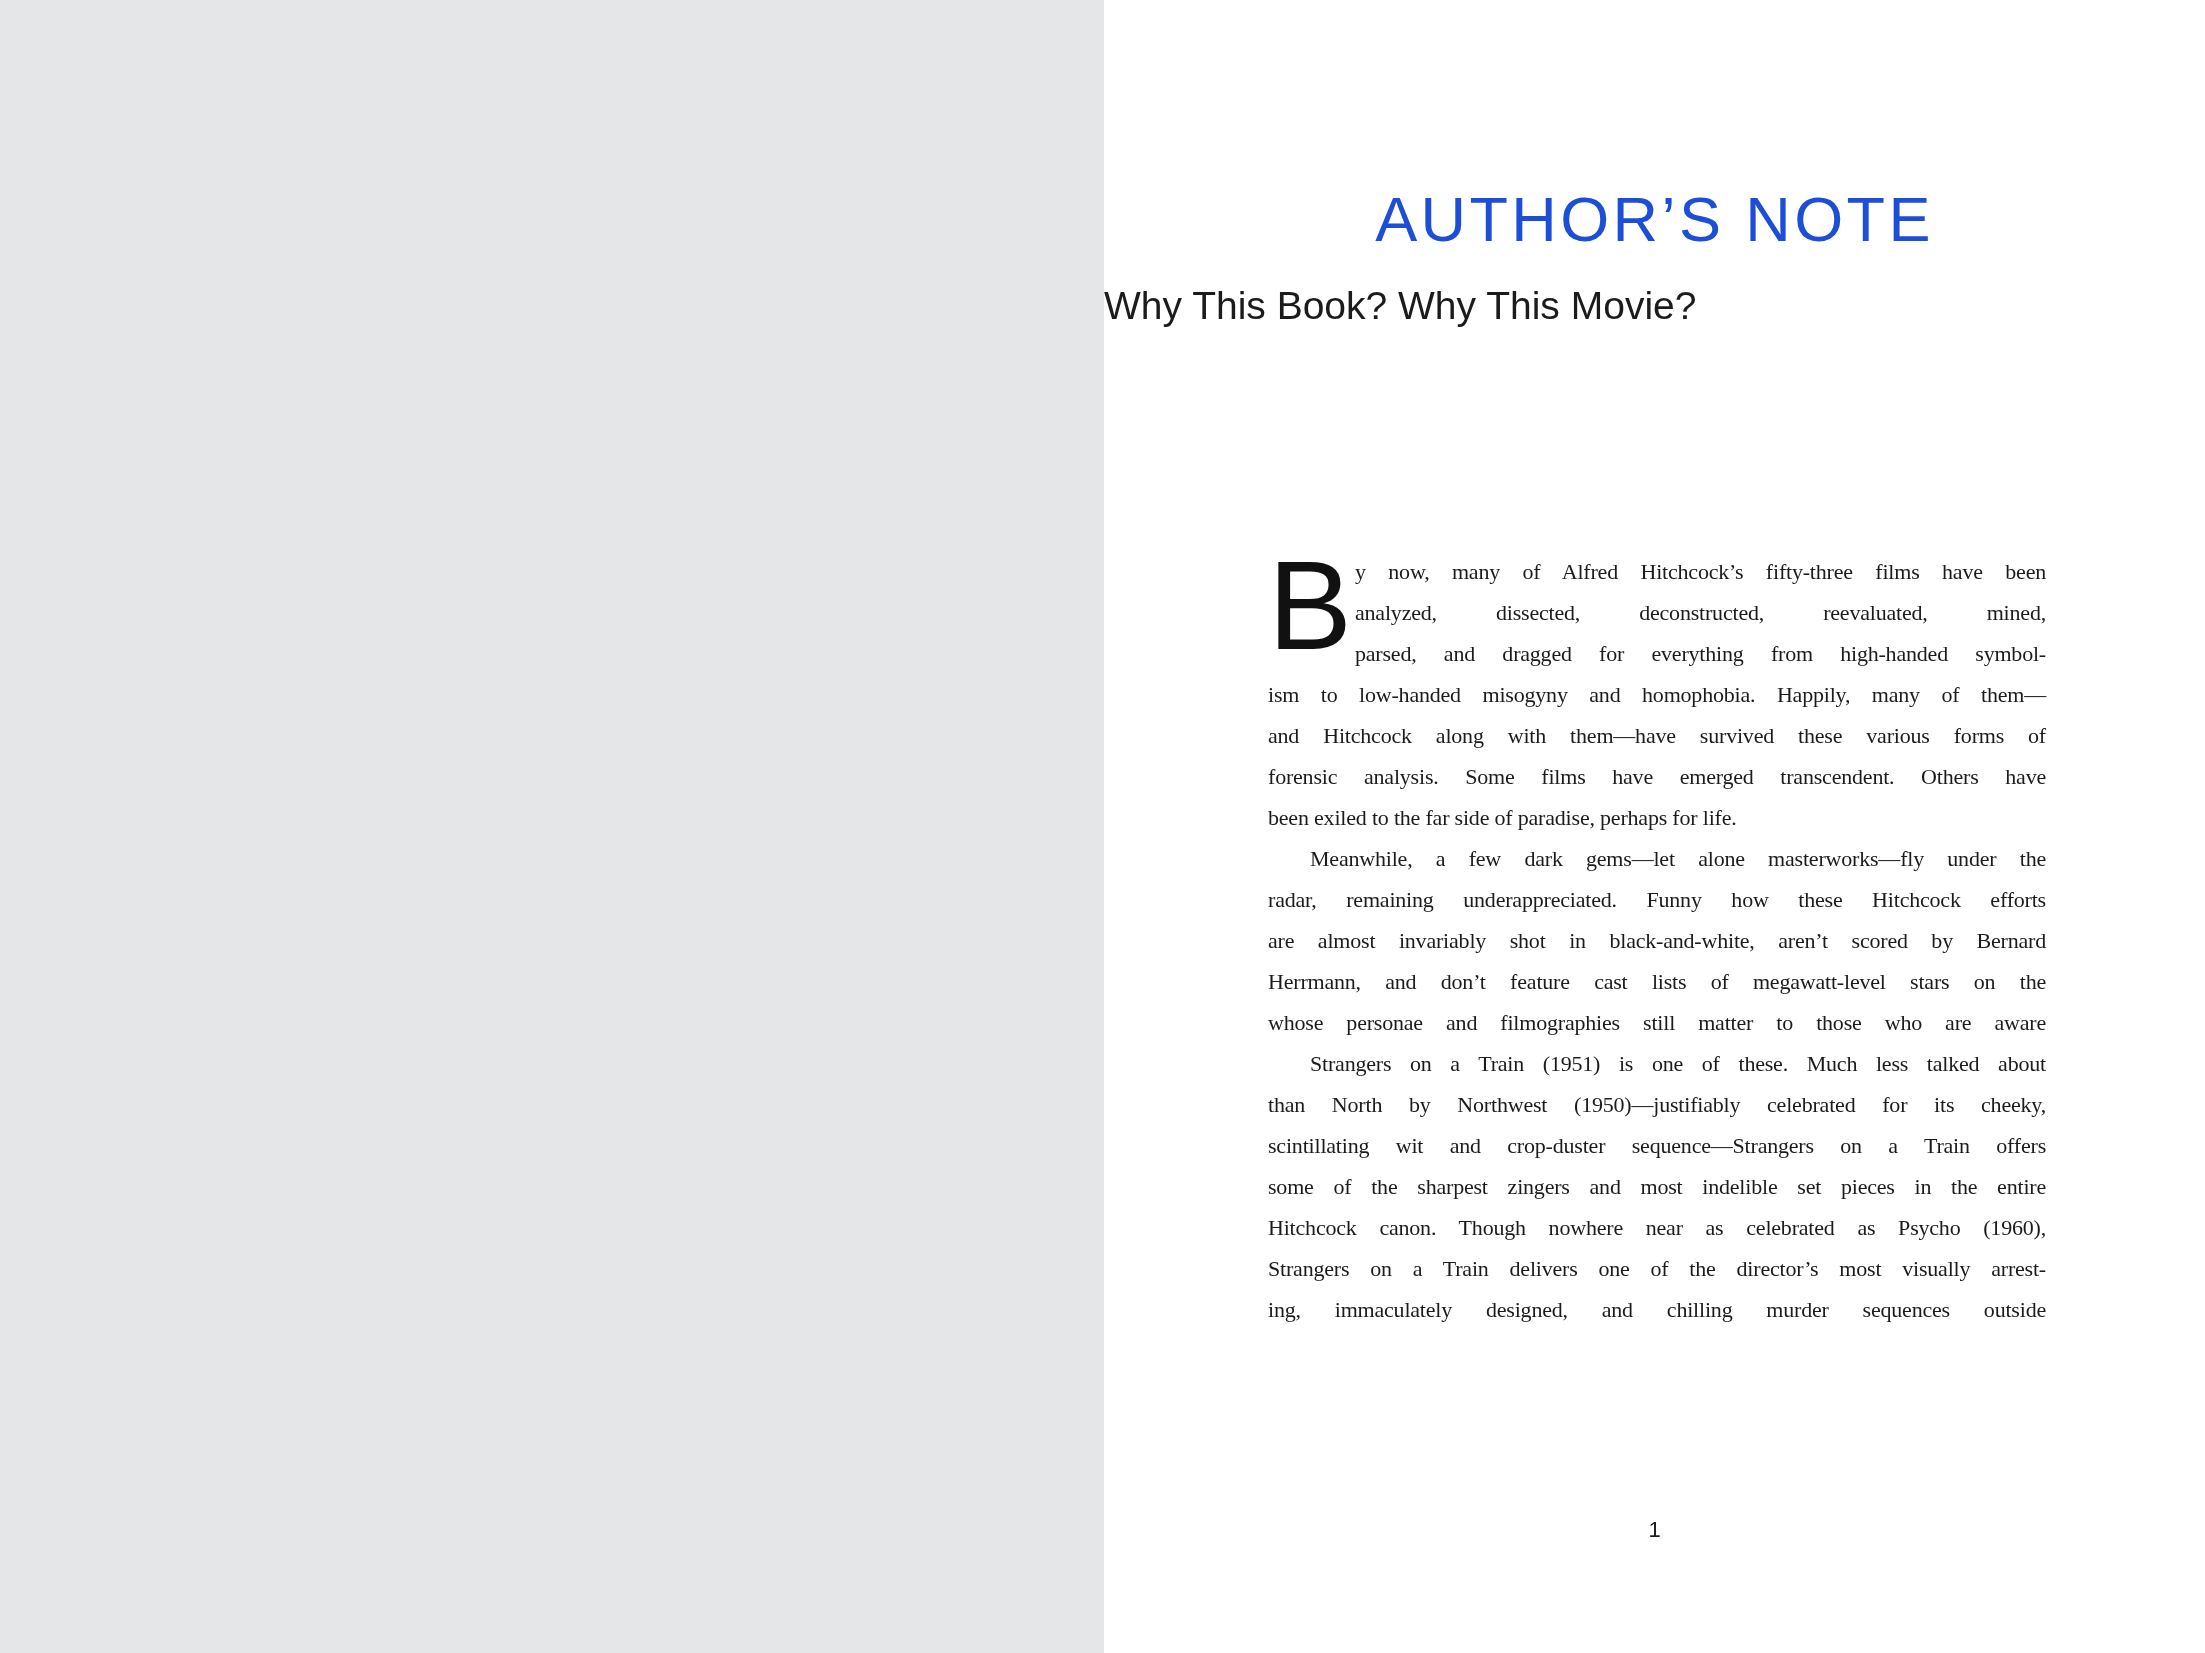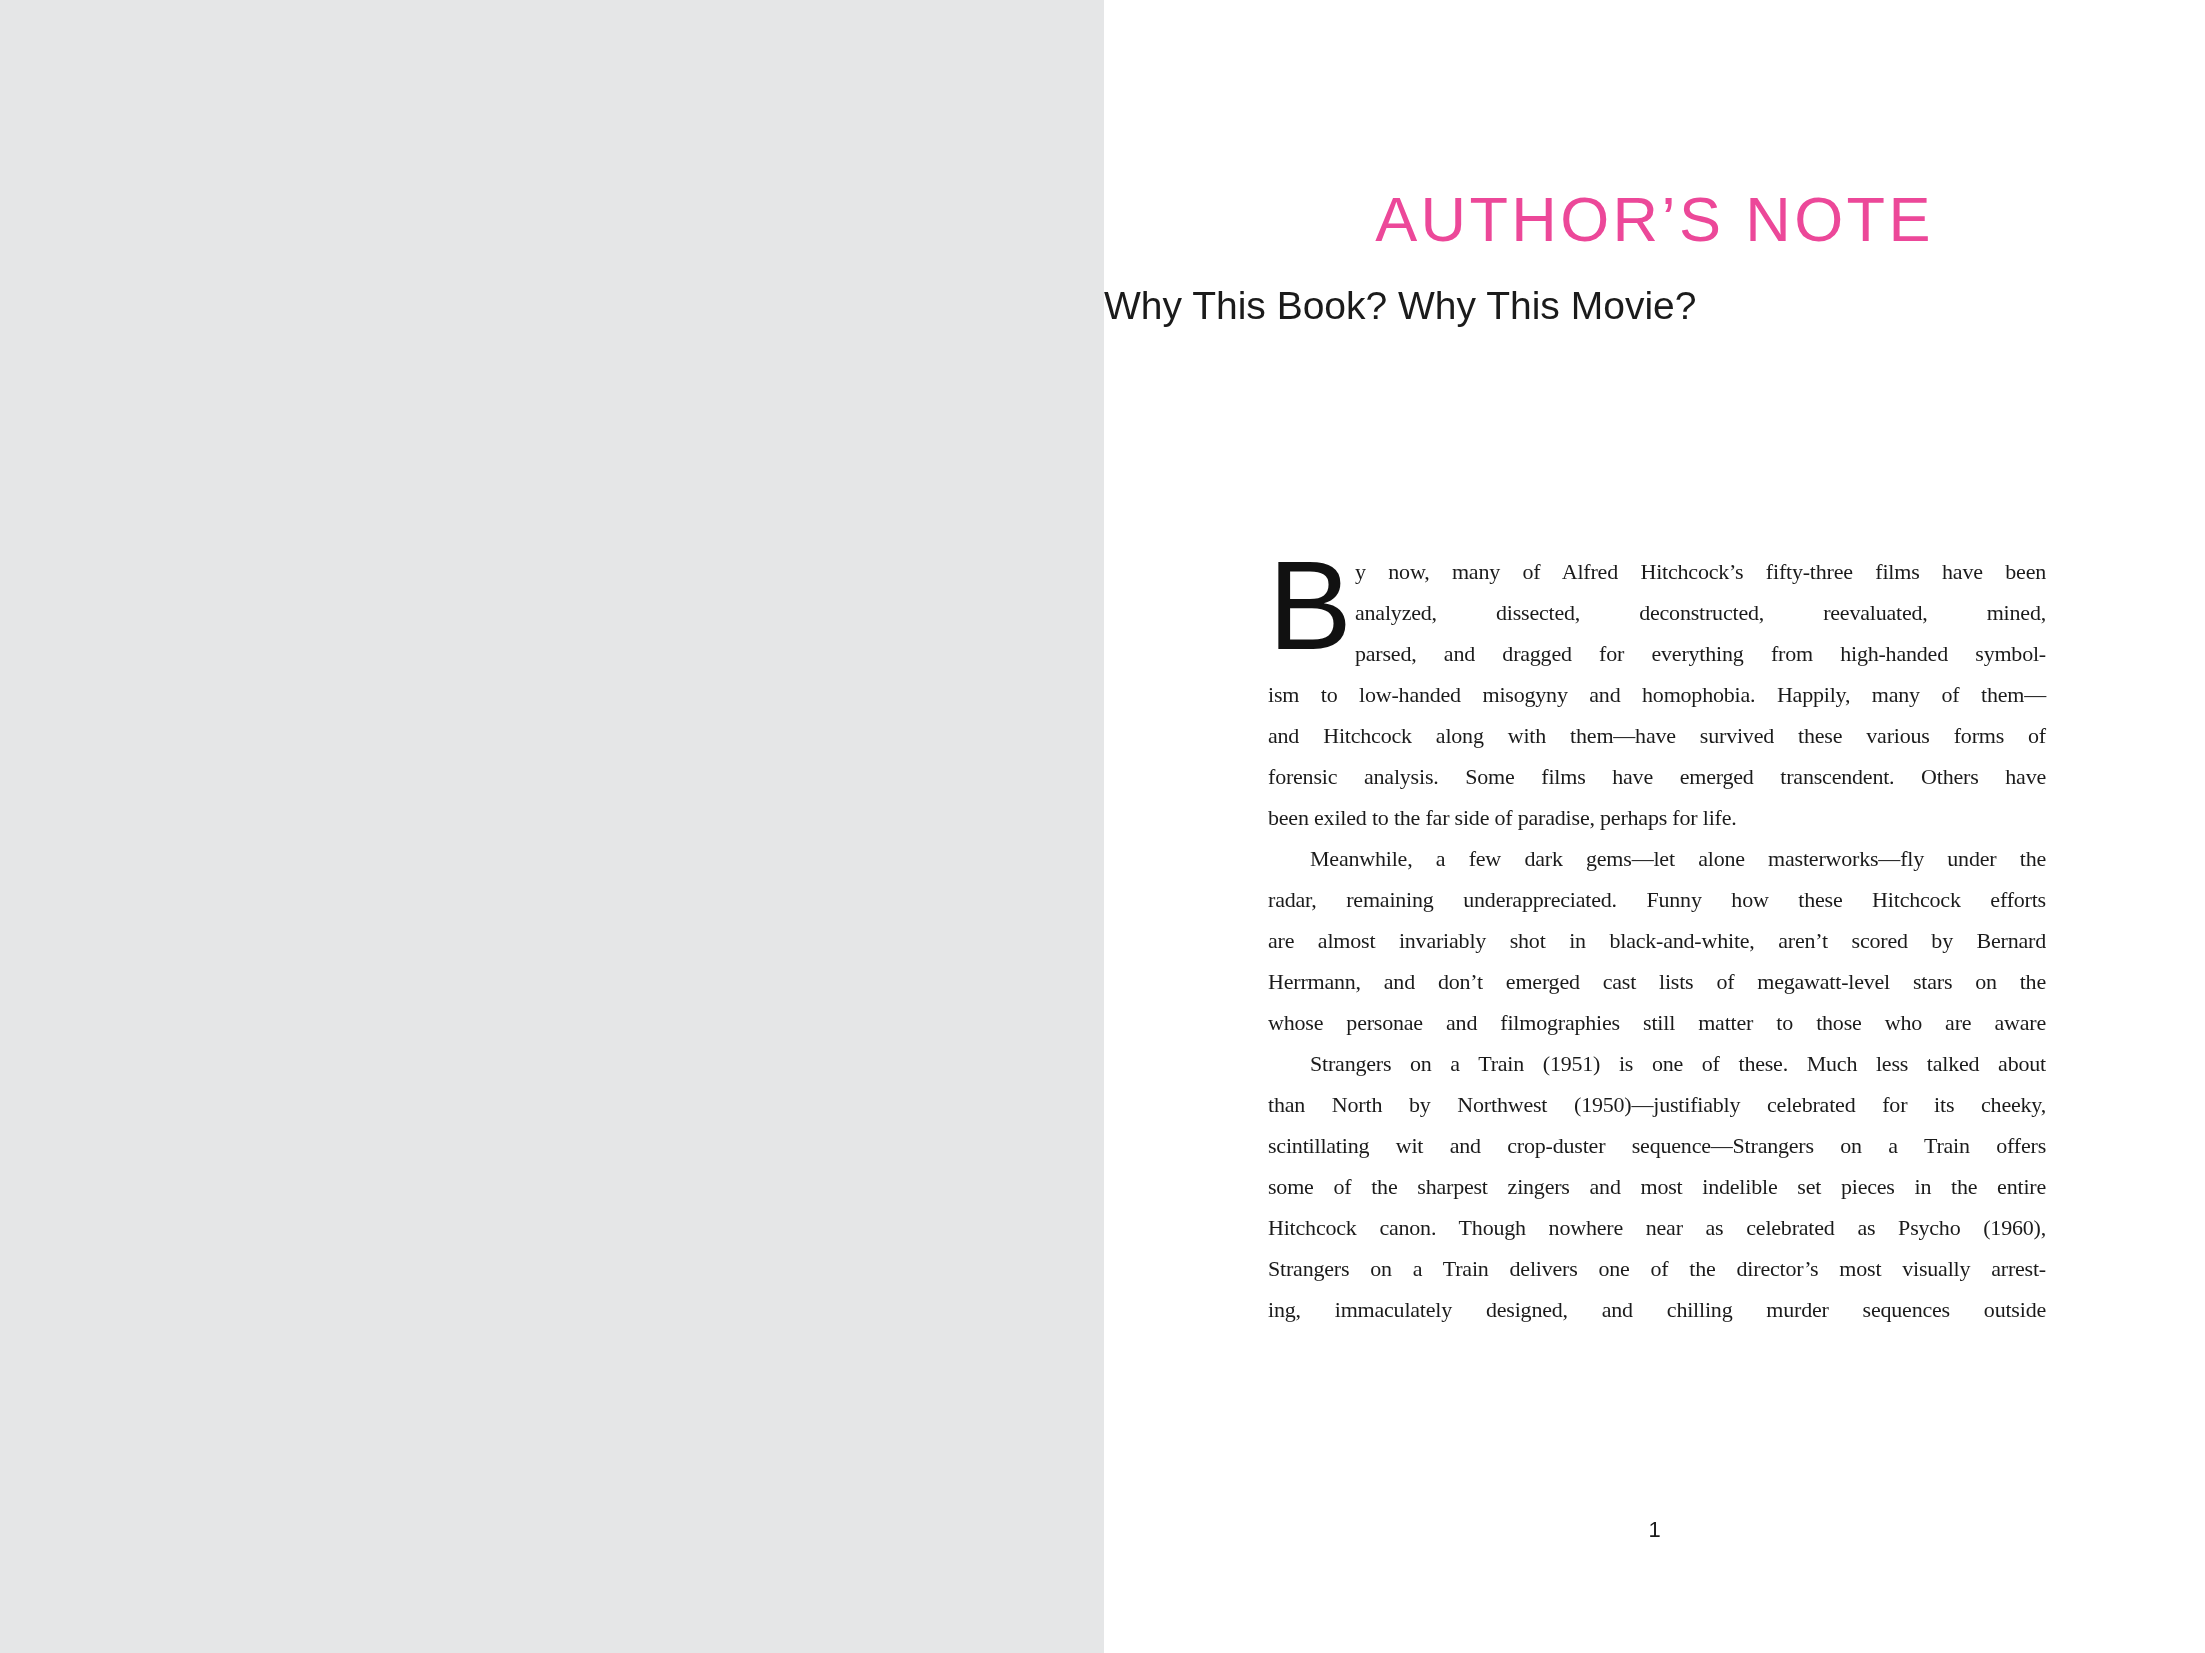--- a/index.html
+++ b/index.html
@@ -31,21 +31,21 @@
   }
   .chapter-heading {
     position: absolute;
     top: 188px; left: 0;
     width: 100%;
     text-align: center;
     font-size: 63px;
     line-height: 1;
     letter-spacing: 3.4px;
     font-weight: 400;
-    color: #ec4899;
+    color: #1d4ed8;
   }
   .chapter-subtitle {
     position: absolute;
     top: 285px; left: 0;
     width: 100%;
     text-align: left;
     font-size: 39px;
     line-height: 1.1;
     font-weight: 400;
     color: #1b1b1b;
@@ -101,21 +101,21 @@
           <div class="line">parsed, and dragged for everything from high-handed symbol-</div>
           <div class="line">ism to low-handed misogyny and homophobia. Happily, many of them—</div>
           <div class="line">and Hitchcock along with them—have survived these various forms of</div>
           <div class="line">forensic analysis. Some films have emerged transcendent. Others have</div>
           <div class="line endline">been exiled to the far side of paradise, perhaps for life.</div>
         </div>
         <div class="paragraph">
           <div class="line indent">Meanwhile, a few dark gems—let alone masterworks—fly under the</div>
           <div class="line">radar, remaining underappreciated. Funny how these Hitchcock efforts</div>
           <div class="line">are almost invariably shot in black-and-white, aren’t scored by Bernard</div>
-          <div class="line">Herrmann, and don’t emerged cast lists of megawatt-level stars on the</div>
+          <div class="line">Herrmann, and don’t feature cast lists of megawatt-level stars on the</div>
           <div class="line">whose personae and filmographies still matter to those who are aware</div>
         </div>
         <div class="paragraph">
           <div class="line indent">Strangers on a Train (1951) is one of these. Much less talked about</div>
           <div class="line">than North by Northwest (1950)—justifiably celebrated for its cheeky,</div>
           <div class="line">scintillating wit and crop-duster sequence—Strangers on a Train offers</div>
           <div class="line">some of the sharpest zingers and most indelible set pieces in the entire</div>
           <div class="line">Hitchcock canon. Though nowhere near as celebrated as Psycho (1960),</div>
           <div class="line">Strangers on a Train delivers one of the director’s most visually arrest-</div>
           <div class="line">ing, immaculately designed, and chilling murder sequences outside</div>

